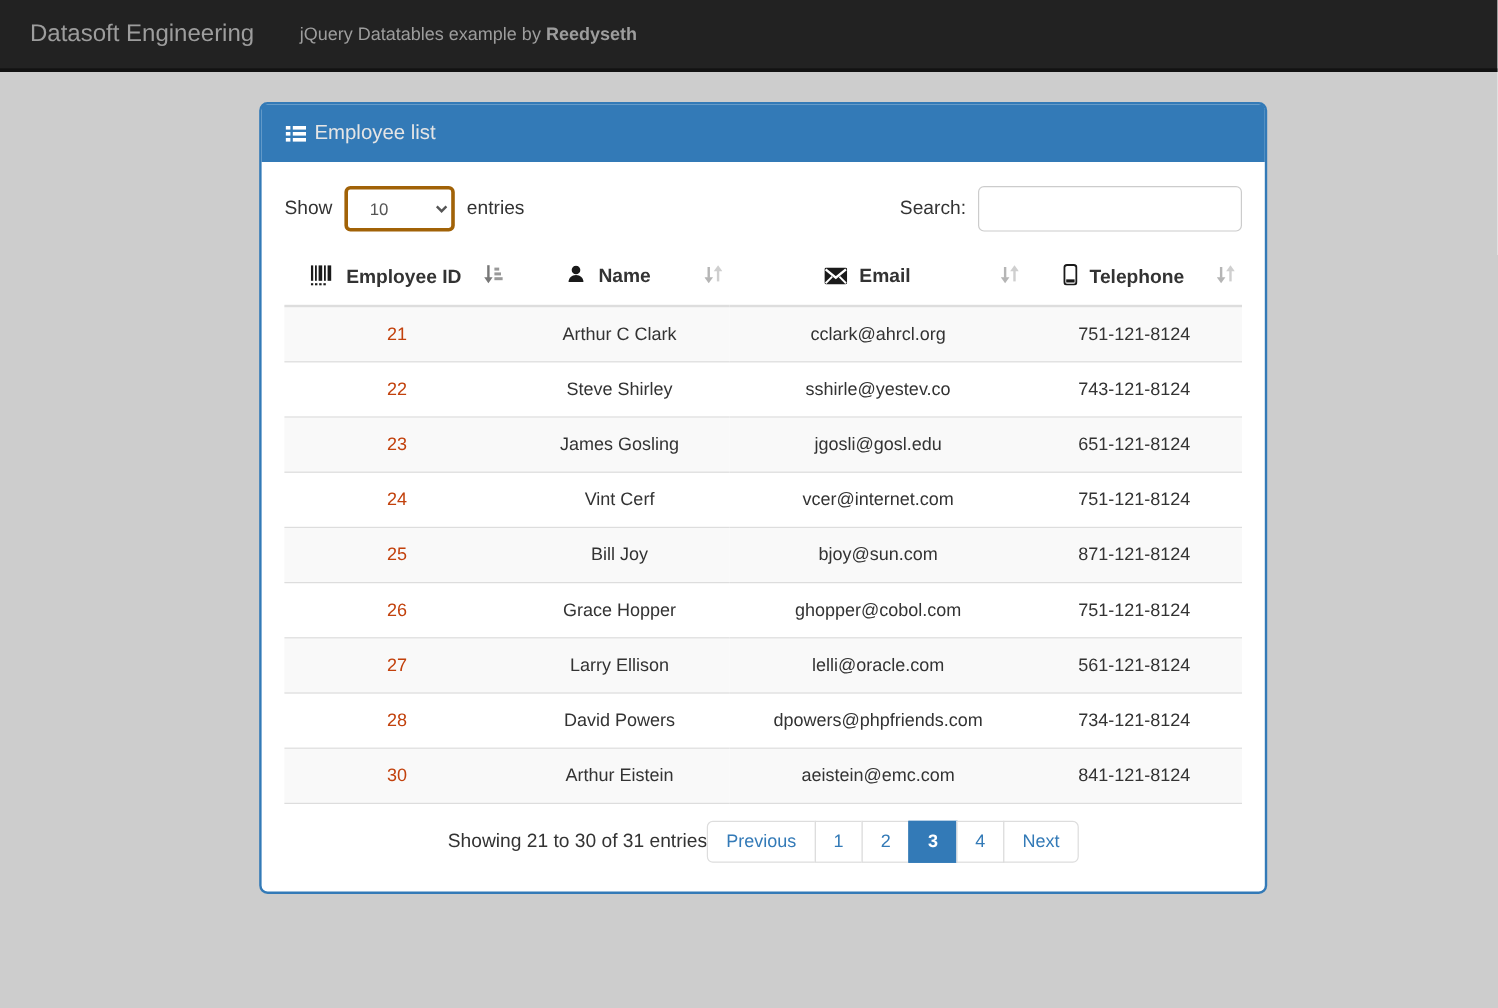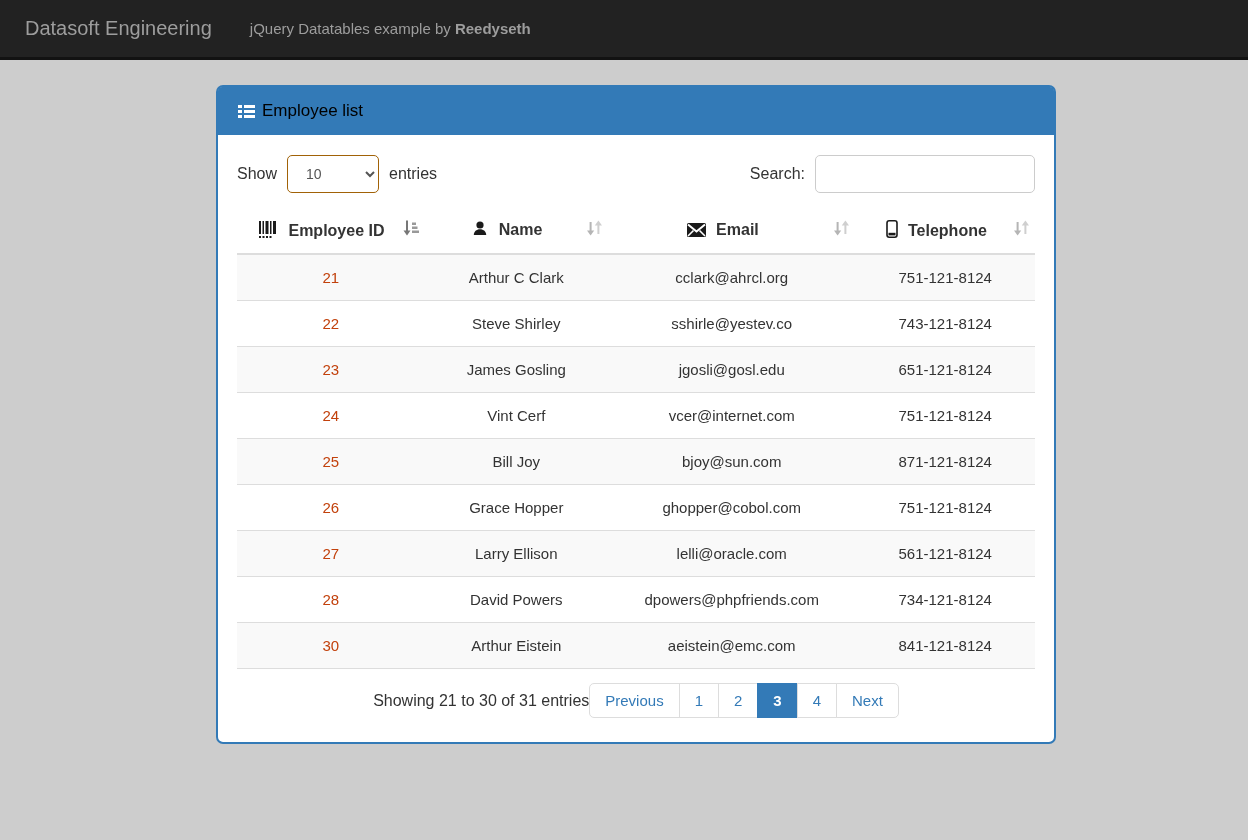--- a/index.html
+++ b/index.html
@@ -33,21 +33,21 @@
   
   .panel {
     width: 840px;
     margin: 25px 0 0 216px;
     background: #fff;
     border: 2px solid #337ab7;
     border-radius: 7px;
   }
   .panel-heading {
     background: #337ab7;
-    color: #000000;
+    color: #e5e5e5;
     font-size: 17px;
     padding: 0 20px;
     height: 48px;
     display: flex;
     align-items: center;
     border-radius: 4px 4px 0 0;
   }
   .panel-heading .icon { margin-right: 7px; display: inline-flex; }
   .panel-body { padding: 20px 19px 24px 19px; }
 
@@ -64,21 +64,21 @@
     font-size: 16px;
     color: #333;
   }
   .length-select {
     width: 92px;
     height: 38px;
     margin: 0 10px;
     padding: 6px 8px 6px 14px;
     font-size: 14px;
     color: #555;
-    border: 1px solid #a16207;
+    border: 3px solid #a16207;
     border-radius: 5px;
     background: #fff;
   }
   .search-group label { margin-right: 10px; }
   .search-input {
     width: 220px;
     height: 38px;
     border: 1px solid #ccc;
     border-radius: 5px;
     padding: 6px 12px;

